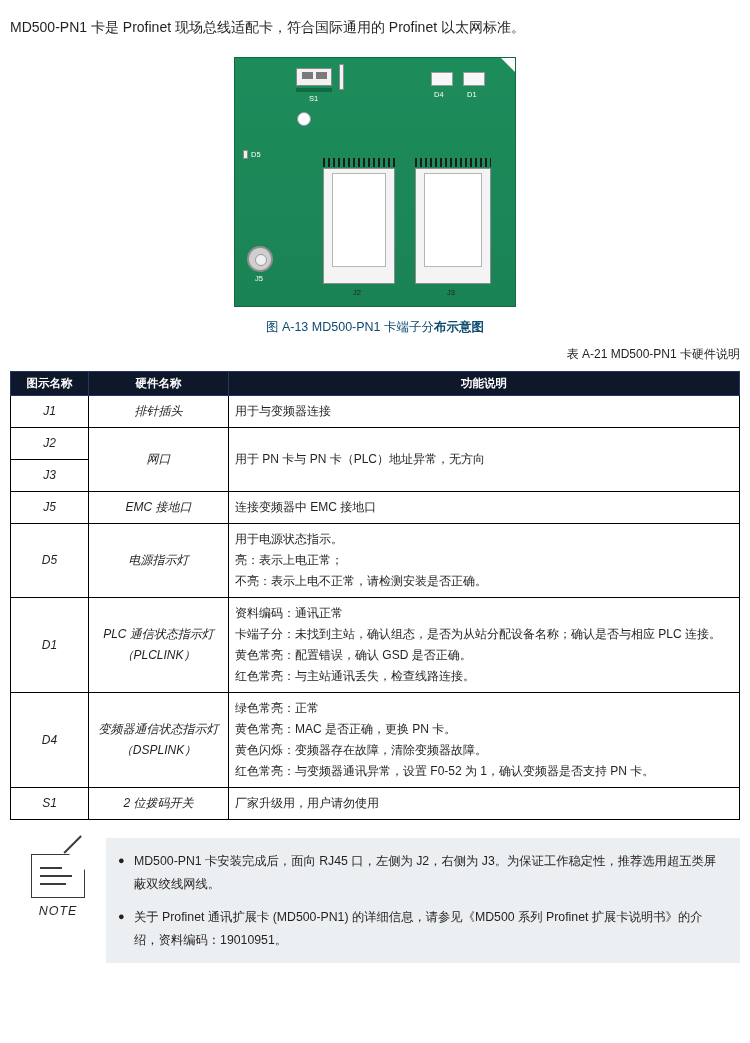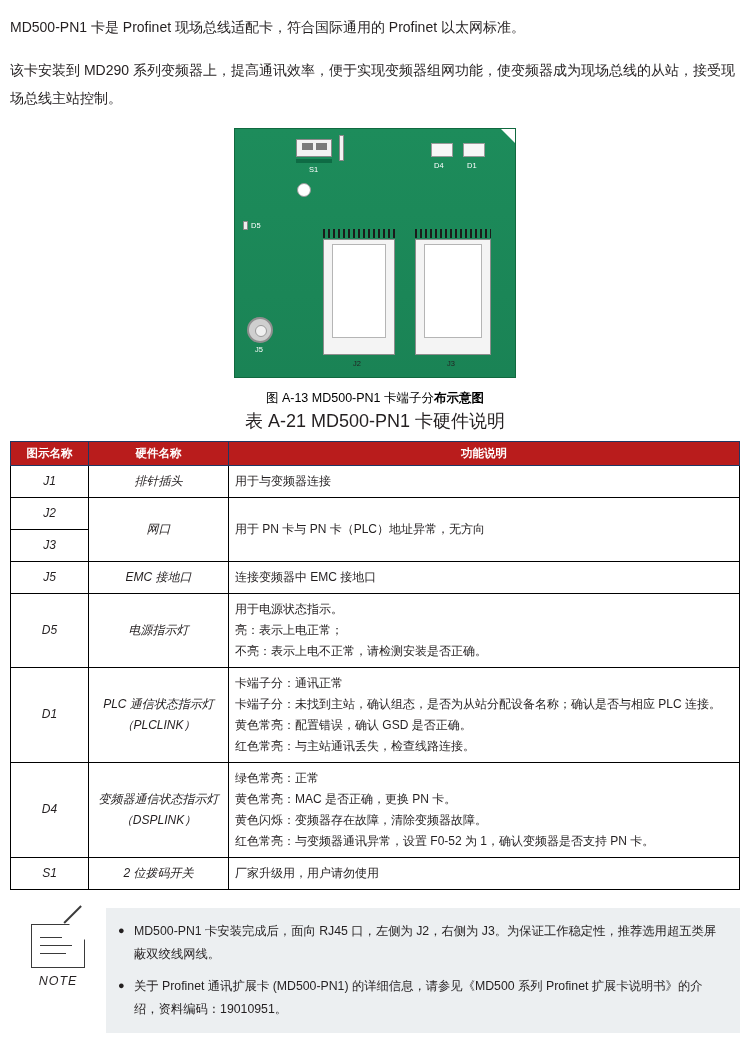--- a/index.html
+++ b/index.html
@@ -140,38 +140,38 @@
   .d5-led {
     position: absolute;
     width: 5px; height: 9px;
     background: #efefef;
     border: 1px solid #8a8a8a;
   }
   .fig-caption {
     text-align: center;
     font-size: 12.5px;
     margin: 12px 0 2px 0;
-    color: #000000;
+    color: #0c4a6e;
   }
   .fig-caption b { font-weight: bold; }
   .tbl-caption {
-    text-align: center;
-    font-size: 18px;
-    margin: 2px 0 8px 0;
+    text-align: right;
+    font-size: 12px;
+    margin: 10px 0 8px 0;
     color: #231f20;
   }
   
   table.spec {
     width: 100%;
     border-collapse: collapse;
     font-size: 12px;
     table-layout: fixed;
   }
   table.spec th {
-    background: #b91c1c;
+    background: #0f172a;
     color: #ffffff;
     font-weight: bold;
     border: 1px solid #1f3864;
     padding: 4px 4px;
     text-align: center;
     font-size: 11.5px;
   }
   table.spec td {
     border: 1px solid #000000;
     padding: 5px 6px;
@@ -249,21 +249,20 @@
     color: #231f20;
   }
 </style>
 </head>
 <body>
 
 <div class="page">
 
 
   <p class="para">MD500-PN1 卡是 Profinet 现场总线适配卡，符合国际通用的 Profinet 以太网标准。</p>
-  <p class="para">该卡安装到 MD290 系列变频器上，提高通讯效率，便于实现变频器组网功能，使变频器成为现场总线的从站，接受现场总线主站控制。</p>
 
   <div class="figure-wrap">
     <div class="board">
       <div class="notch-tr"></div>
 
       <div class="dip"></div>
       <div class="dip-slot"></div>
       <div class="lbl" style="left:74px; top:36px;">S1</div>
 
       <div class="vert-bar"></div>
@@ -340,21 +339,21 @@
         <td>
           <span class="fn-line">用于电源状态指示。</span>
           <span class="fn-line">亮：表示上电正常；</span>
           <span class="fn-line">不亮：表示上电不正常，请检测安装是否正确。</span>
         </td>
       </tr>
       <tr>
         <td class="c-center">D1</td>
         <td class="c-center">PLC 通信状态指示灯（PLCLINK）</td>
         <td>
-          <span class="fn-line">卡端子分：通讯正常</span>
+          <span class="fn-line">资料编码：通讯正常</span>
           <span class="fn-line">卡端子分：未找到主站，确认组态，是否为从站分配设备名称；确认是否与相应 PLC 连接。</span>
           <span class="fn-line">黄色常亮：配置错误，确认 GSD 是否正确。</span>
           <span class="fn-line">红色常亮：与主站通讯丢失，检查线路连接。</span>
         </td>
       </tr>
       <tr>
         <td class="c-center">D4</td>
         <td class="c-center">变频器通信状态指示灯（DSPLINK）</td>
         <td>
           <span class="fn-line">绿色常亮：正常</span>

